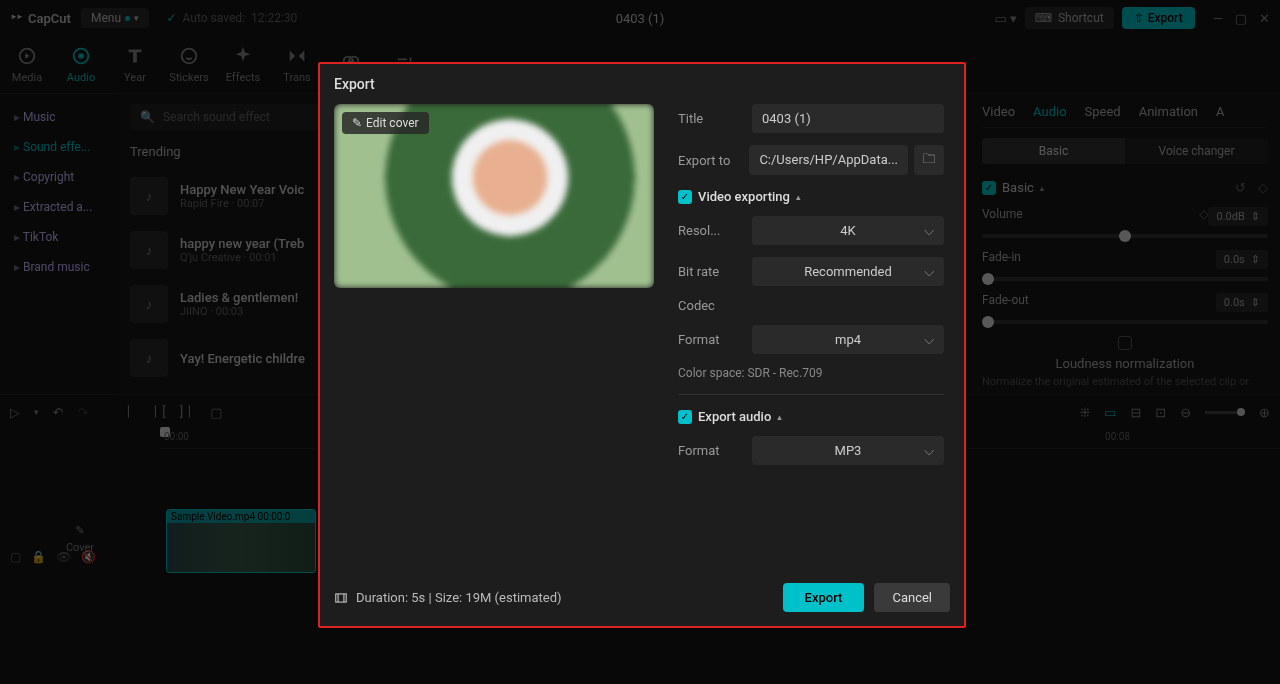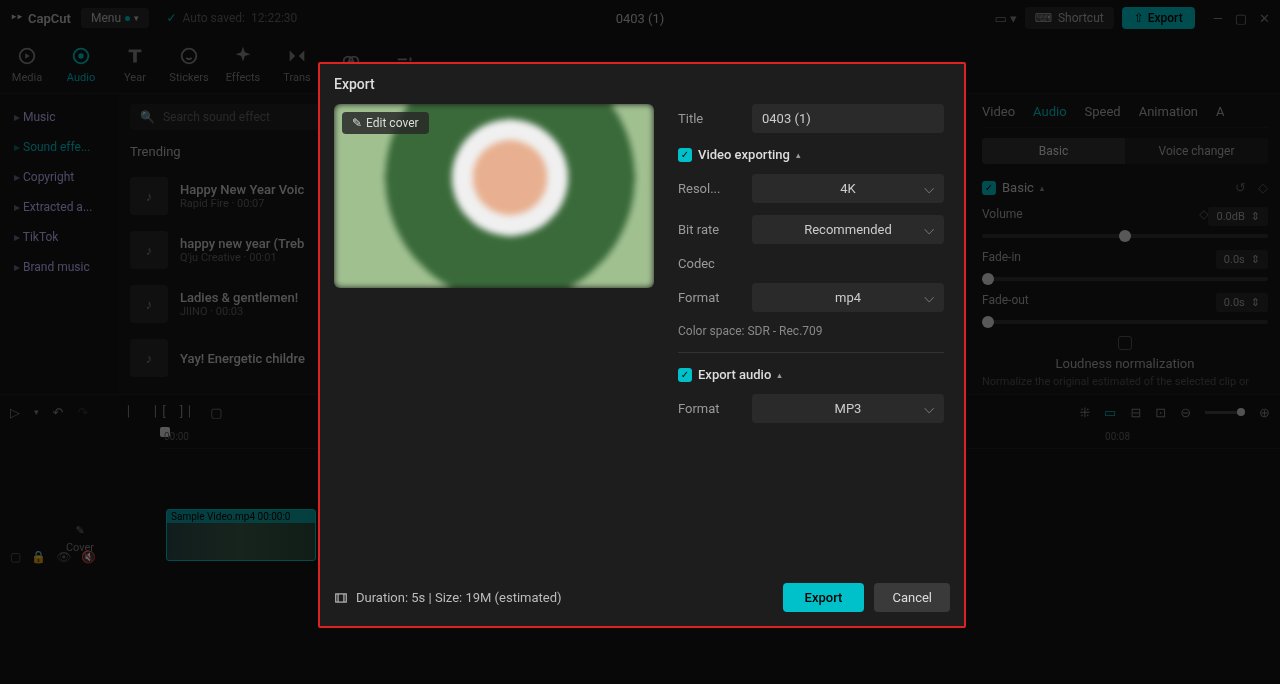--- a/index.html
+++ b/index.html
@@ -61,21 +61,21 @@
 
 
 .timeline { position: absolute; left: 0; right: 0; bottom: 0; height: 290px; background: #141414; border-top: 1px solid #222; }
 .tl-tools { display: flex; align-items: center; padding: 8px 10px; gap: 14px; color: #888; }
 .tl-ruler { height: 20px; border-bottom: 1px solid #222; position: relative; margin-left: 160px; }
 .playhead { position: absolute; left: 0; top: -2px; width: 10px; height: 10px; background: #ddd; border-radius: 2px; }
 .tl-time { position: absolute; top: 2px; font-size: 10px; color: #666; }
 .tl-body { display: flex; height: 180px; }
 .tl-left { width: 160px; display: flex; flex-direction: column; justify-content: center; align-items: center; color: #888; font-size: 11px; gap: 4px; }
 .tl-tracks { flex: 1; position: relative; }
-.clip { position: absolute; top: 60px; left: 6px; width: 150px; height: 52px; border: 1px solid #00c1c9; border-radius: 3px; background: linear-gradient(90deg, #2a4a4a, #3a5a4a, #2a4a3a); overflow: hidden; }
+.clip { position: absolute; top: 60px; left: 6px; width: 150px; height: 64px; border: 1px solid #00c1c9; border-radius: 3px; background: linear-gradient(90deg, #2a4a4a, #3a5a4a, #2a4a3a); overflow: hidden; }
 .clip-label { background: rgba(0,193,201,0.7); color: #000; font-size: 10px; padding: 1px 4px; white-space: nowrap; }
 .tl-side-icons { position:absolute; left:10px; bottom:120px; display:flex; gap:10px; color:#666; font-size:12px;}
 .tl-right-icons { position:absolute; right:10px; top:8px; display:flex; gap:14px; color:#888; align-items:center;}
 .tl-right-time { position:absolute; right:150px; top:36px; color:#666; font-size:10px;}
 
 
 .modal { position: absolute; left: 318px; top: 62px; width: 648px; height: 566px; background: #1d1d1d; border: 2px solid #d22; z-index: 20; display: flex; flex-direction: column; border-radius: 2px; }
 .modal-head { padding: 12px 14px; color: #ddd; font-size: 14px; font-weight: 500; }
 .modal-body { flex: 1; display: flex; padding: 0 14px; gap: 24px; overflow: hidden; }
 .mb-left { width: 320px; }
@@ -370,20 +370,29 @@
           <span>✎</span>
           <span>Edit cover</span>
         </div>
       </div>
     </div>
     <div class="mb-right">
       <div class="frow">
         <div class="flabel">Title</div>
         <input class="finput" value="0403 (1)" style="">
       </div>
+      <div class="frow">
+        <div class="flabel">Export to</div>
+        <div class="path-row">
+          <div class="finput">C:/Users/HP/AppData...</div>
+          <div class="folder-btn">
+              <span>🗀</span>
+            </div>
+        </div>
+      </div>
 
       <div class="section-head">
         <span class="chk-on">✓</span>
         <span>Video exporting</span>
         <span class="tri">▴</span>
       </div>
 
       <div class="frow">
         <div class="flabel">Resol...</div>
         <div class="fselect">4K</div>

